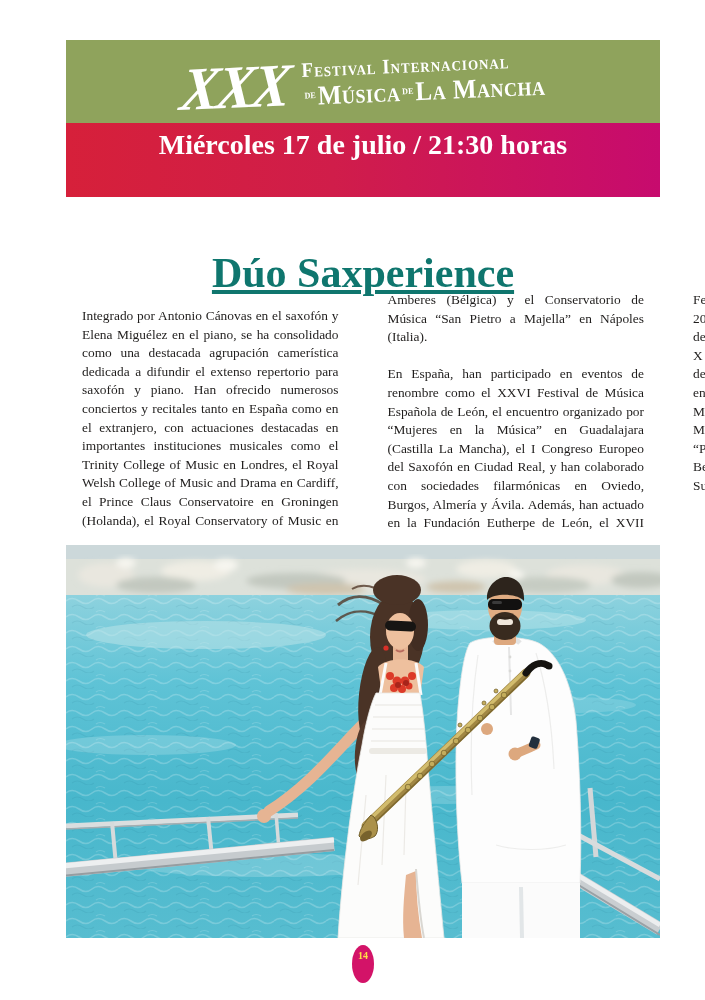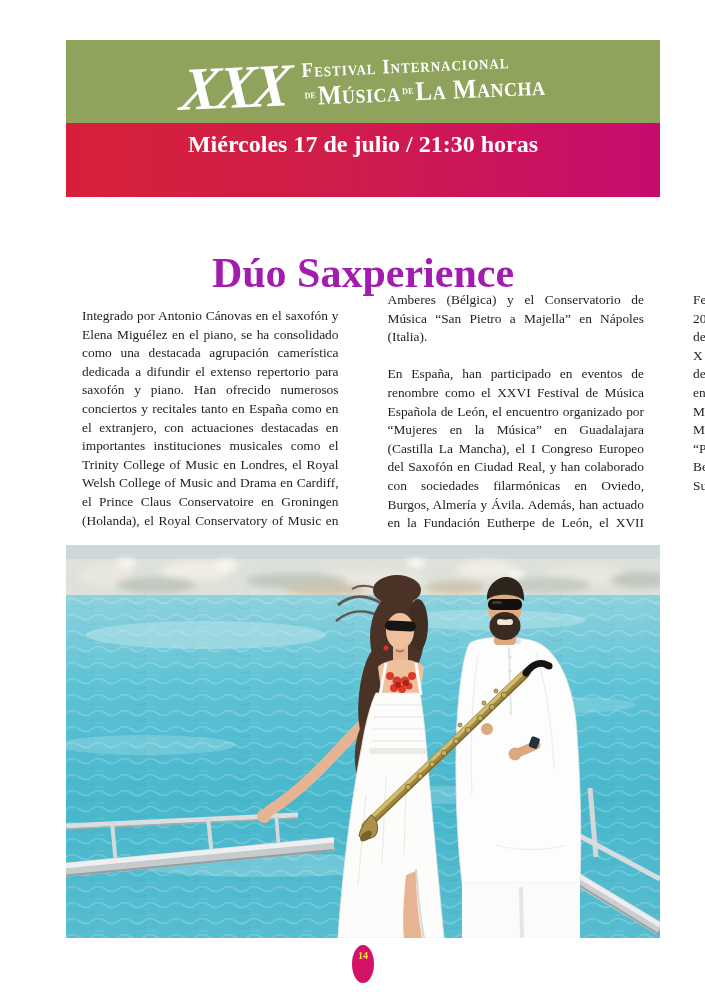--- a/index.html
+++ b/index.html
@@ -23,21 +23,21 @@
   .fest-words{display:flex;flex-direction:column;line-height:1;transform:scaleY(1.08);}
   .fest-line1{font-variant:small-caps;font-weight:bold;font-size:19px;letter-spacing:1px;}
   .fest-line2{font-variant:small-caps;font-weight:bold;font-size:25px;margin-top:2px;letter-spacing:0.5px;}
   .fest-de{font-size:12px;vertical-align:6px;letter-spacing:0;margin:0 2px;}
 
   
   .event-banner{
     position:absolute;left:0;top:123px;width:594px;height:74px;
     background:linear-gradient(90deg,#d6203a 0%,#d01d4a 45%,#c70b6e 100%);
     color:#ffffff;text-align:center;font-weight:bold;
-    font-size:24px;line-height:31px;padding-top:6px;box-sizing:border-box;
+    font-size:28px;line-height:31px;padding-top:6px;box-sizing:border-box;
   }
 
   
   .article-title{
     position:absolute;left:0;top:222px;width:594px;text-align:center;
     font-size:42px;font-weight:bold;color:#942b53;line-height:1.1;
   }
 
   
   .article-body{
@@ -72,21 +72,21 @@
         <span class="fest-line1">Festival Internacional</span>
         <span class="fest-line2"><span class="fest-de">de</span><span>Música</span><span class="fest-de">de</span><span>La Mancha</span></span>
       </span>
     </div>
   </div>
 
   <div class="event-banner">
     <div>Miércoles 17 de julio / 21:30 horas</div>
   </div>
 
-  <h1 class="article-title" style="color: #a21caf;">Dúo Saxperience</h1>
+  <h1 class="article-title" style="color: #0f766e; text-decoration: underline;">Dúo Saxperience</h1>
 
   <div class="article-body">
     <p>Integrado por Antonio Cánovas en el saxofón y Elena Miguélez en el piano, se ha consolidado como una destacada agrupación camerística dedicada a difundir el extenso repertorio para saxofón y piano. Han ofrecido numerosos conciertos y recitales tanto en España como en el extranjero, con actuaciones destacadas en importantes instituciones musicales como el Trinity College of Music en Londres, el Royal Welsh College of Music and Drama en Cardiff, el Prince Claus Conservatoire en Groningen (Holanda), el Royal Conservatory of Music en Amberes (Bélgica) y el Conservatorio de Música “San Pietro a Majella” en Nápoles (Italia).</p>
     <p>En España, han participado en eventos de renombre como el XXVI Festival de Música Española de León, el encuentro organizado por “Mujeres en la Música” en Guadalajara (Castilla La Mancha), el I Congreso Europeo del Saxofón en Ciudad Real, y han colaborado con sociedades filarmónicas en Oviedo, Burgos, Almería y Ávila. Además, han actuado en la Fundación Eutherpe de León, el XVII Festival de Música Contemporánea COMA 2015 en Madrid, el Círculo Amistad Numancia de Soria, el Círculo de la Unión de Burgos, el X Festival Internacional de Música de Cámara de Ribadesella, el XXI Ciclo “Aureo Herrero” en Ávila, el XXV Festival de Música de La Mancha, así como en diversas localidades de Murcia y Asturias, incluyendo el Auditorio “Príncipe Felipe” en Oviedo, el Museo de Bellas Artes de Asturias y el Conservatorio Superior de Música.</p>
   </div>
 
   <div class="photo">
     <svg width="594" height="393" viewBox="0 0 594 393" xmlns="http://www.w3.org/2000/svg">
       <defs>
         <linearGradient id="seaGrad" x1="0" y1="0" x2="0" y2="1">

